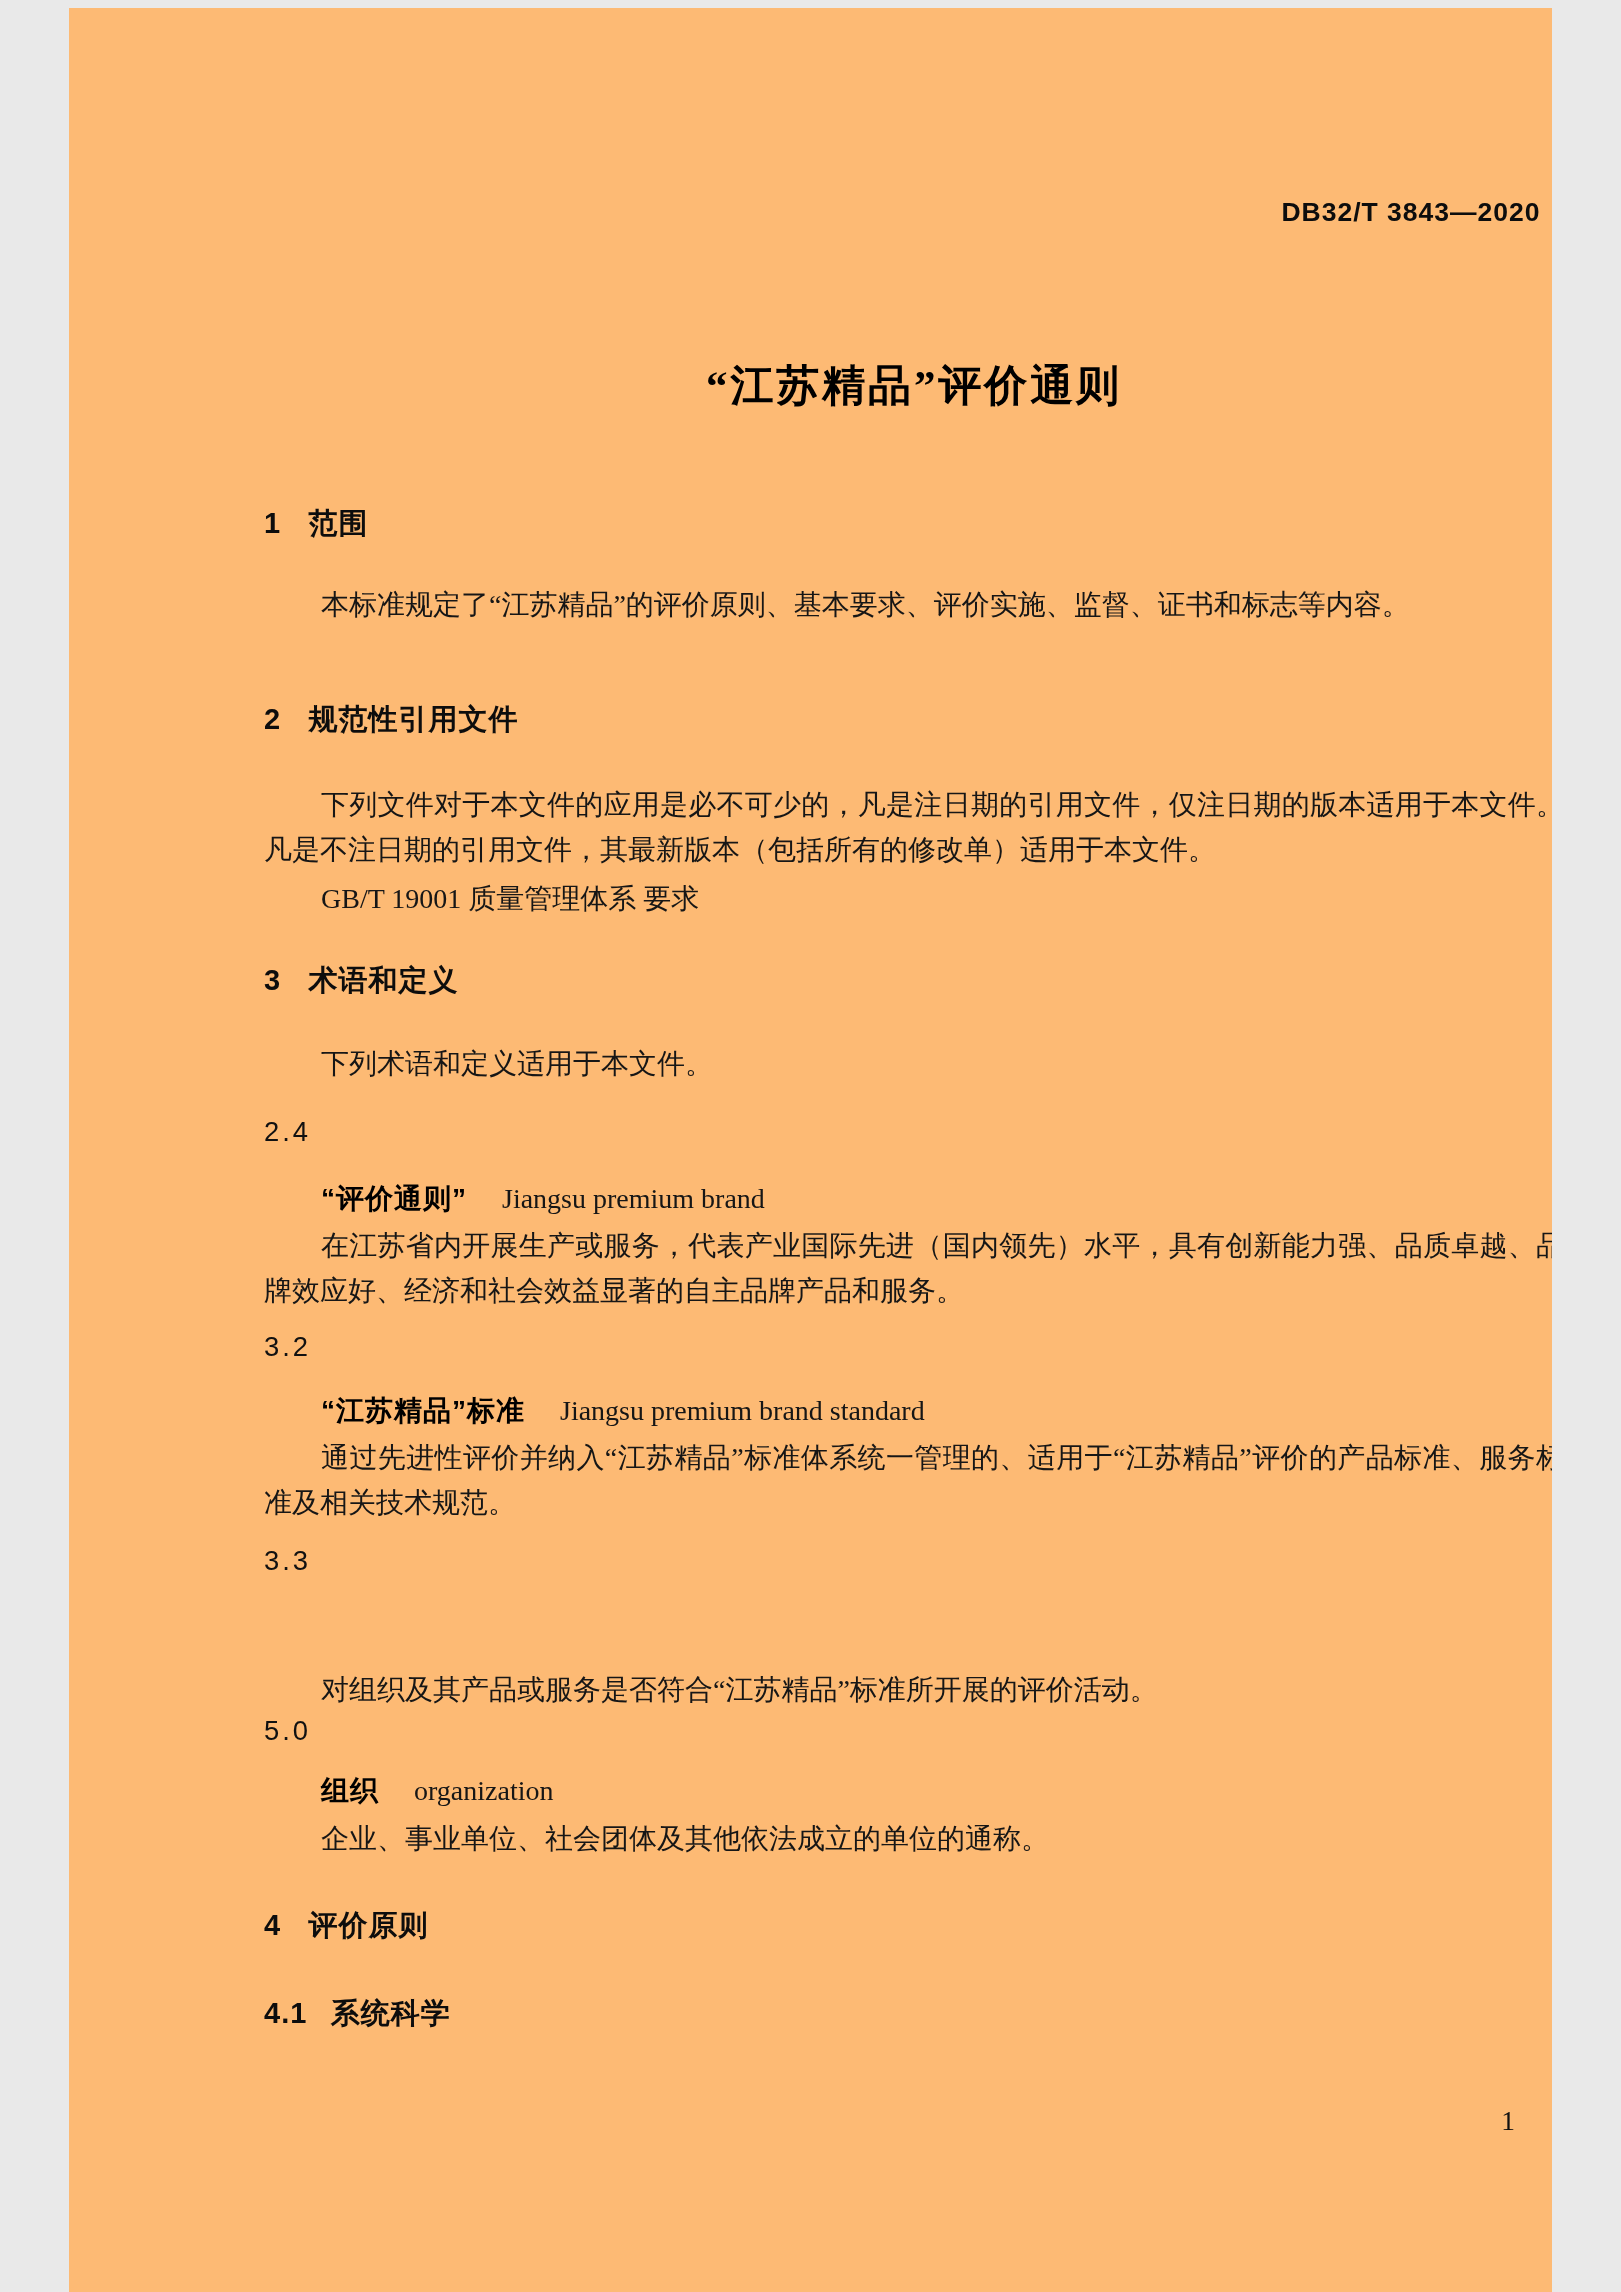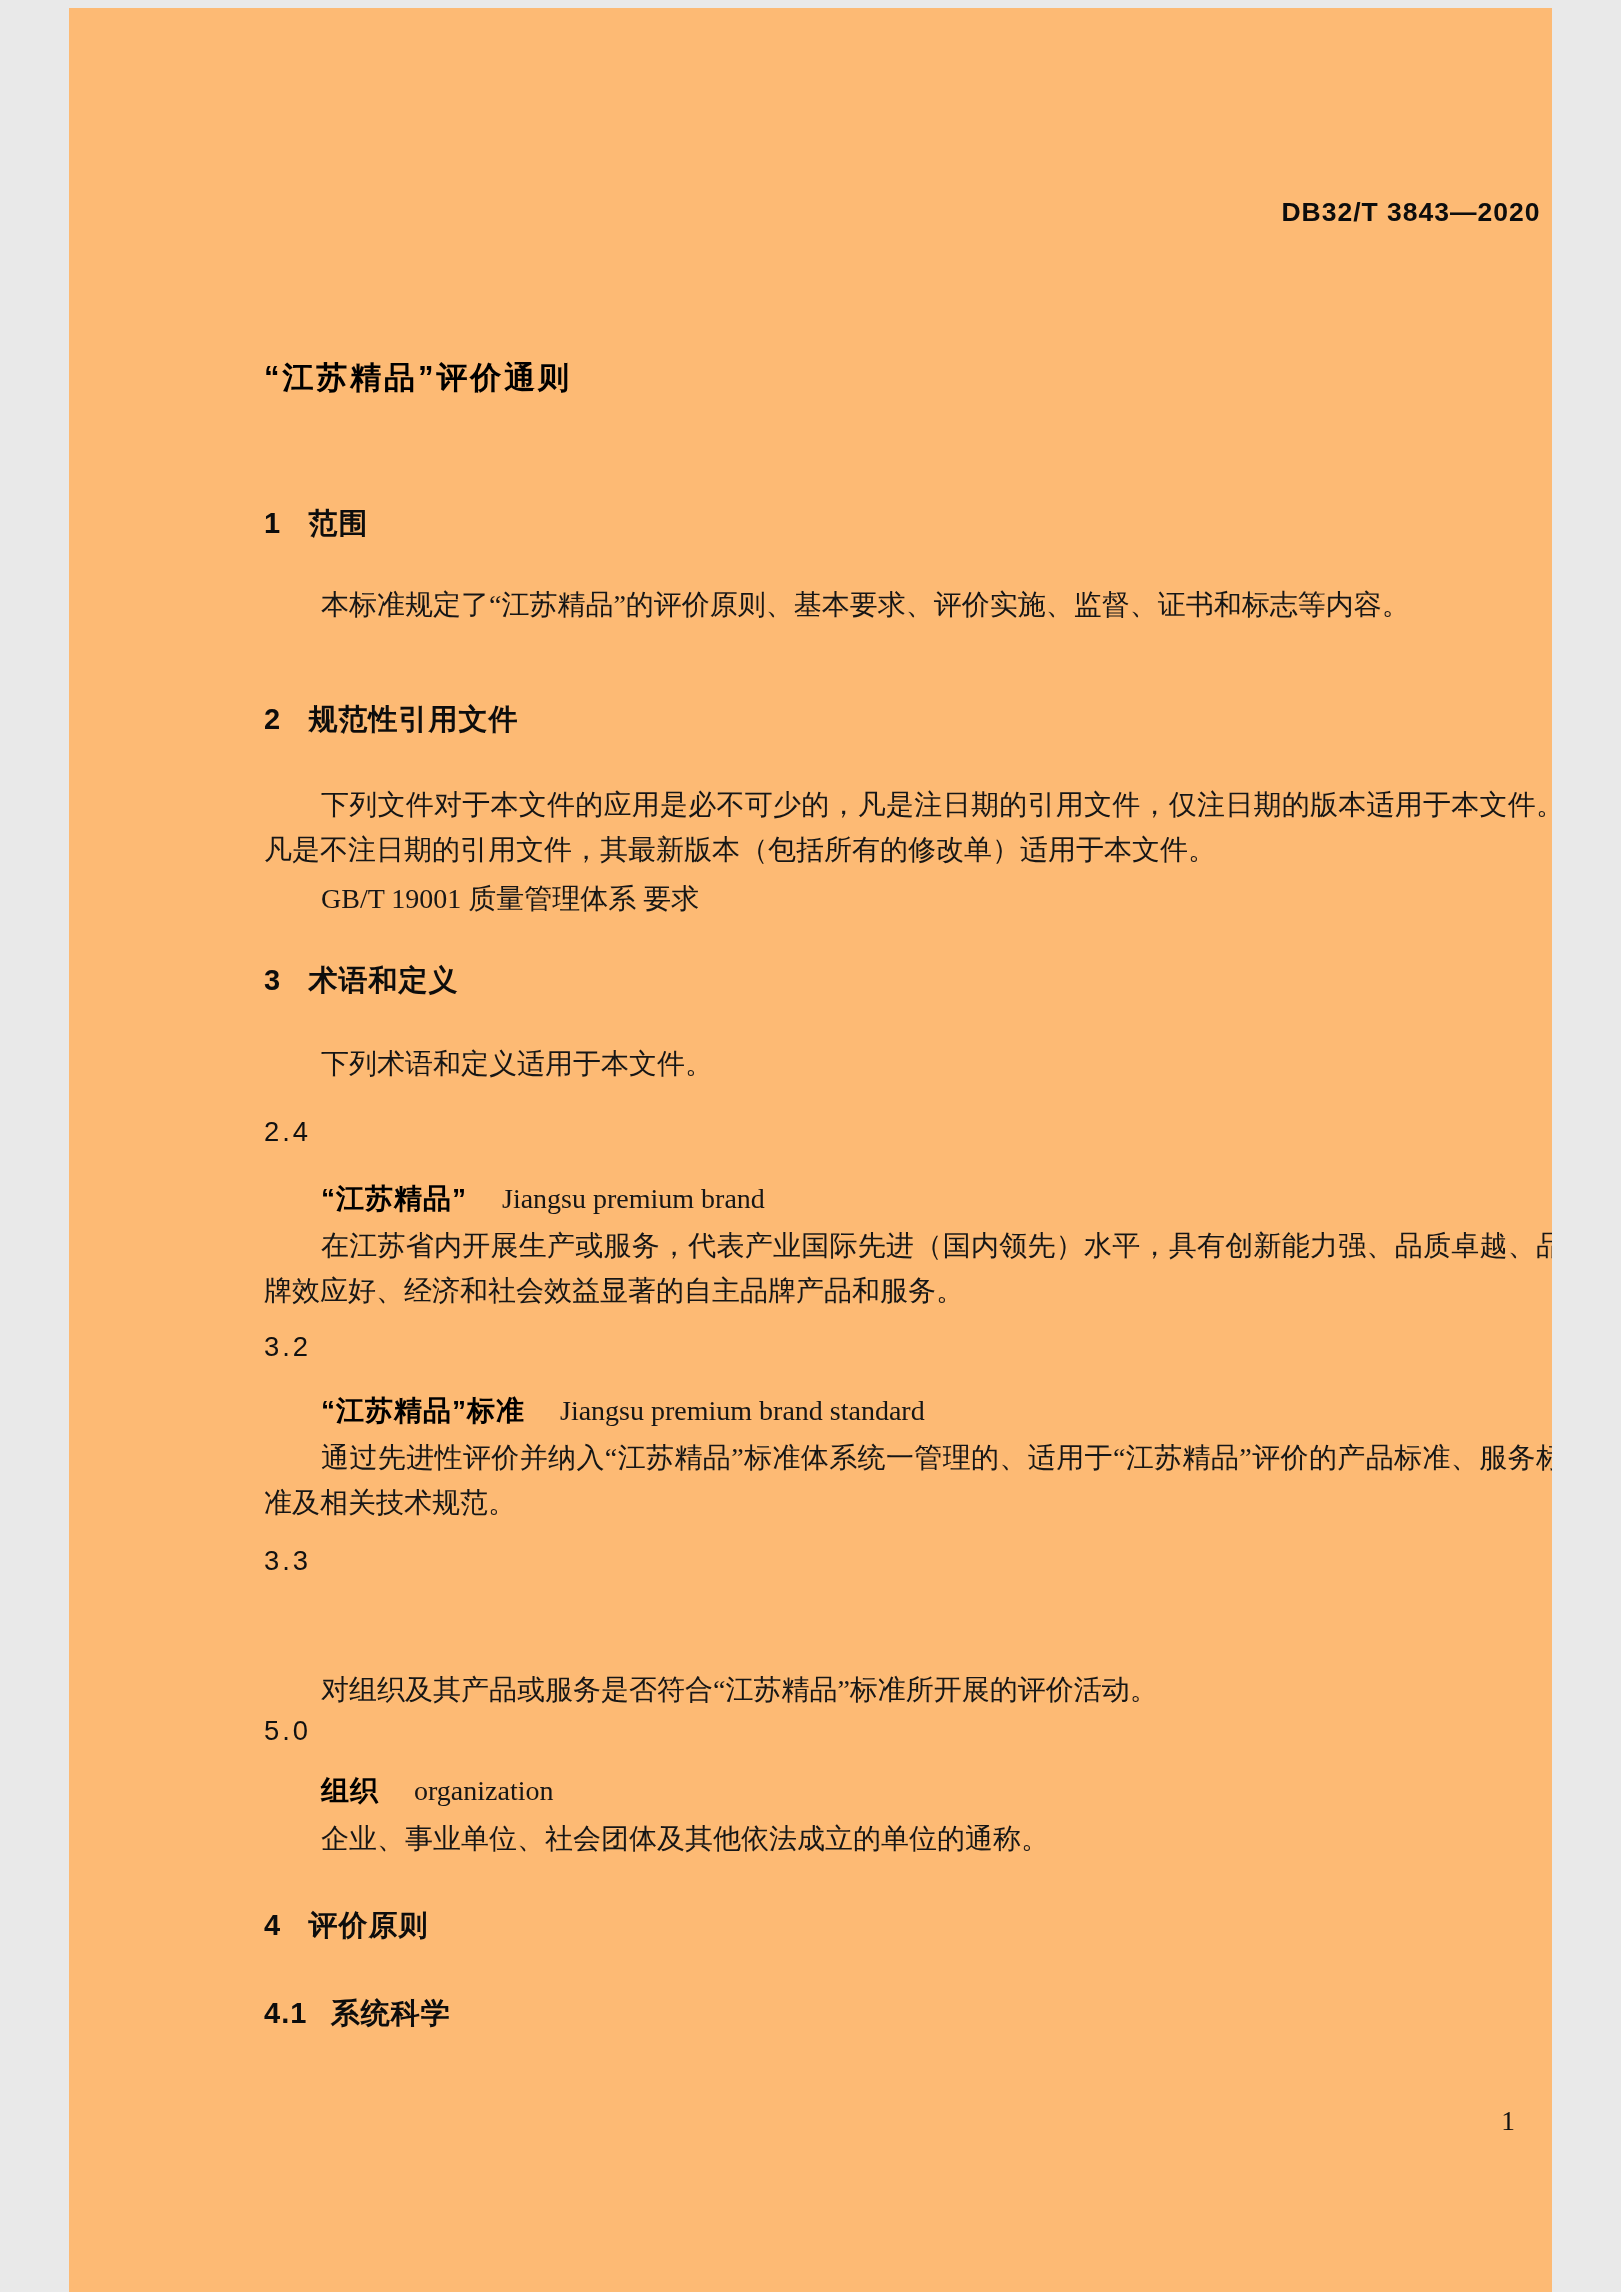--- a/index.html
+++ b/index.html
@@ -32,24 +32,24 @@
     font-family: "Liberation Sans", "DejaVu Sans", sans-serif;
     font-size: 26.5px;
     font-weight: bold;
     letter-spacing: 1px;
     color: #0d0d0d;
   }
   
   .doc-title {
     top: 349px;
     margin: 0;
-    text-align: left;
-    font-family: Liberation Sans, sans-serif;
+    text-align: center;
+    font-family: Liberation Serif, serif;
     font-weight: bold;
-    font-size: 31px;
+    font-size: 43px;
     letter-spacing: 2.9px;
     color: #000000;
   }
   
   .sec-h {
     position: absolute;
     left: 195px;
     margin: 0;
     font-family: "Liberation Sans", "DejaVu Sans", sans-serif;
     font-weight: bold;
@@ -129,21 +129,21 @@
   <p class="abs body-p indent" style="top:774px">下列文件对于本文件的应用是必不可少的，凡是注日期的引用文件，仅注日期的版本适用于本文件。凡是不注日期的引用文件，其最新版本（包括所有的修改单）适用于本文件。</p>
   <p class="abs body-p indent" style="top:868px">GB/T 19001 质量管理体系 要求</p>
 
   <h2 class="sec-h" style="top:953px">
     <span class="num">3</span><span>术语和定义</span>
   </h2>
   <p class="abs body-p indent" style="top:1033px">下列术语和定义适用于本文件。</p>
 
   <div class="clause-num" style="top:1108px">2.4</div>
   <div class="term" style="top:1172px">
-    <span class="term-zh">“江苏精品”</span><span class="term-en">Jiangsu premium brand</span>
+    <span class="term-zh">“评价通则”</span><span class="term-en">Jiangsu premium brand</span>
   </div>
   <p class="abs body-p indent" style="top:1215px">在江苏省内开展生产或服务，代表产业国际先进（国内领先）水平，具有创新能力强、品质卓越、品牌效应好、经济和社会效益显著的自主品牌产品和服务。</p>
 
   <div class="clause-num" style="top:1323px">3.2</div>
   <div class="term" style="top:1384px">
     <span class="term-zh">“江苏精品”标准</span><span class="term-en">Jiangsu premium brand standard</span>
   </div>
   <p class="abs body-p indent" style="top:1427px">通过先进性评价并纳入“江苏精品”标准体系统一管理的、适用于“江苏精品”评价的产品标准、服务标准及相关技术规范。</p>
 
   <div class="clause-num" style="top:1537px">3.3</div>

